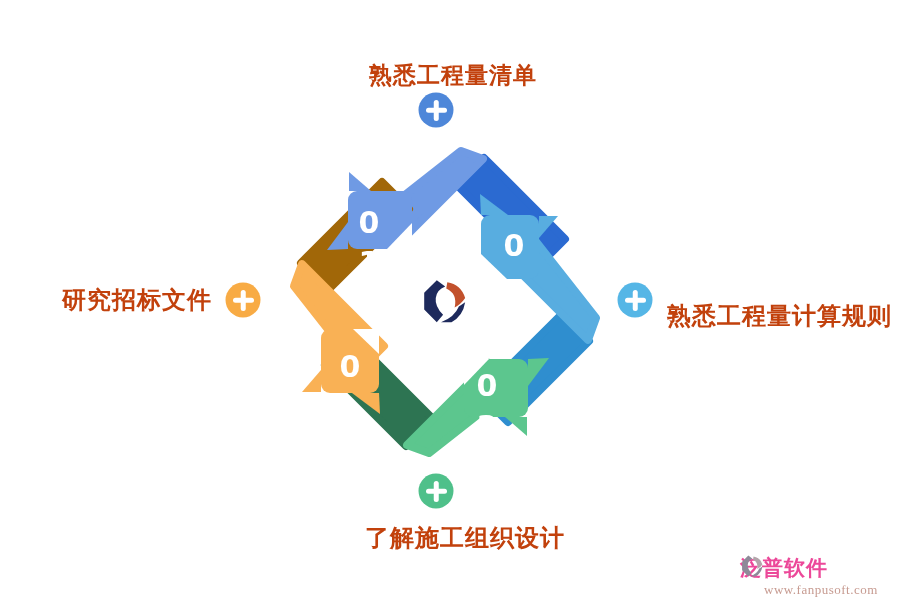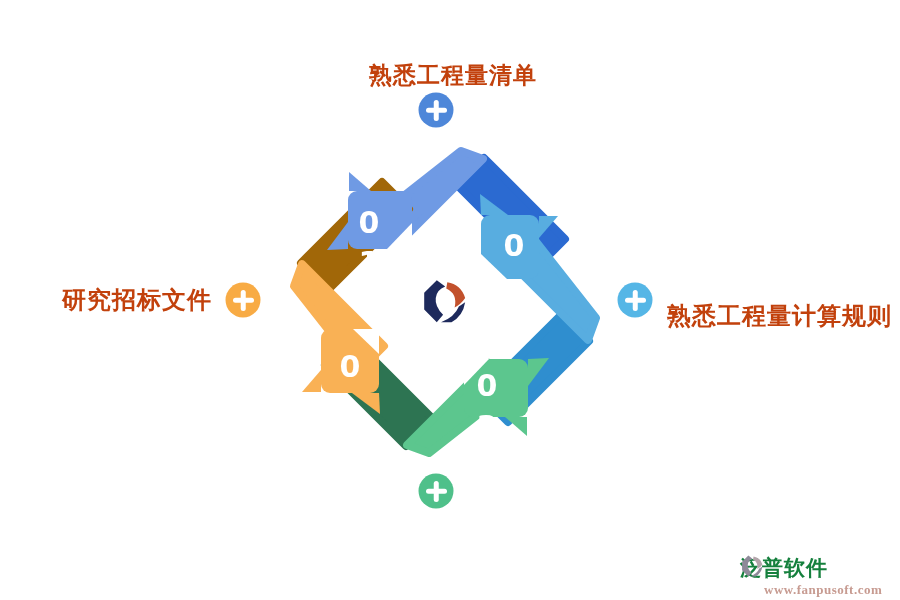--- a/index.html
+++ b/index.html
@@ -30,22 +30,22 @@
   .plus-bottom{left:436px;top:491px;}
   .plus-left{left:243px;top:300px;}
   .num{
     position:absolute;color:#ffffff;font-size:30px;font-weight:600;
     font-family:"DejaVu Sans",sans-serif;transform:translate(-50%,-50%);line-height:1;
   }
   .watermark{
     position:absolute;left:740px;top:554px;width:156px;
   }
   .wm-row{display:flex;align-items:center;gap:2px;}
-  .wm-brand{font-size:21px;font-weight:bold;color:#15803d;letter-spacing:1px;font-family:"Liberation Serif",serif;}
-  .wm-url{font-size:13px;color:#c79b91;font-family:"Liberation Serif",serif;margin-top:0px;margin-left:24px;letter-spacing:0.5px;font-weight:bold;}
+  .wm-brand{font-size:21px;font-weight:bold;color:#ec4899;letter-spacing:1px;font-family:"Liberation Serif",serif;}
+  .wm-url{font-size:13px;color:#c79b91;font-family:"Liberation Serif",serif;margin-top:0px;margin-left:24px;letter-spacing:0.5px;}
 </style>
 </head>
 <body>
 
 <div class="stage">
 
   <svg width="900" height="600" viewBox="0 0 900 600">
 
     <g>
       <polygon points="484,158 565,239 538,266 457,185" stroke-width="8" stroke-linejoin="round" fill="#2b6ad1" stroke="#2b6ad1"></polygon>
@@ -106,20 +106,21 @@
   <div class="num" style="left:487px;top:427px">3</div>
   <div class="num" style="left:350px;top:367px">0</div>
 
   <div class="plus plus-top" style="background: rgb(78, 135, 217);"></div>
   <div class="plus plus-right" style="background: rgb(85, 182, 230);"></div>
   <div class="plus plus-bottom" style="background: rgb(79, 192, 138);"></div>
   <div class="plus plus-left" style="background: rgb(248, 171, 68);"></div>
 
   <div class="lbl lbl-top">熟悉工程量清单</div>
   <div class="lbl lbl-right">熟悉工程量计算规则</div>
+  <div class="lbl lbl-bottom">了解施工组织设计</div>
   <div class="lbl lbl-left">研究招标文件</div>
 
   <div class="watermark">
     <div class="wm-row">
       <svg width="25" height="25" viewBox="0 0 48 48">
         <path d="M16 3 L4 15 L4 31 L16 43 L22 36 Q14 28 15 20 Q16 12 24 9 Z" fill="#8e8a99"></path>
         <path d="M26 5 Q39 7 43 20 Q39 26 33 29 Q36 16 25 11 Z" fill="#b3a4aa"></path>
         <path d="M43 24 Q41 37 30 43 L20 43 Q33 38 37 28 Z" fill="#8e8a99"></path>
       </svg>
       <span class="wm-brand">泛普软件</span>

